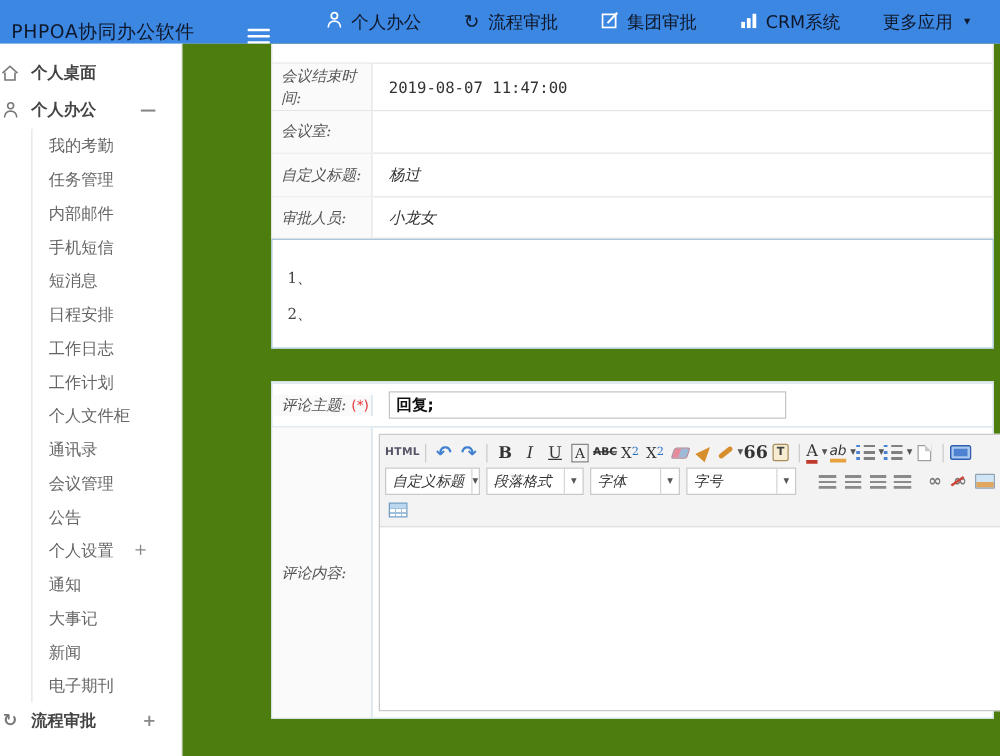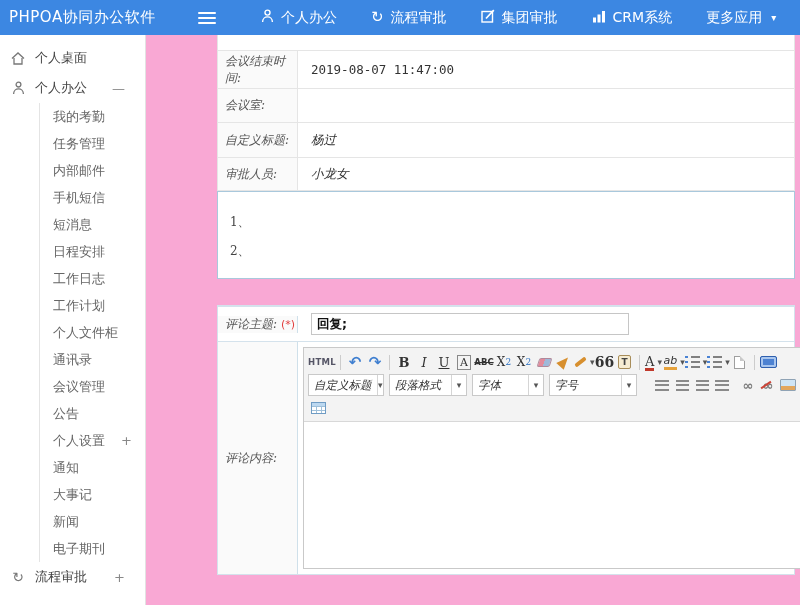--- a/index.html
+++ b/index.html
@@ -1,40 +1,40 @@
 <!DOCTYPE html>
 <html><head>
 <meta charset="utf-8">
 <style>
   * { box-sizing: border-box; margin: 0; padding: 0; }
   html,body { width:800px; height:605px; overflow:hidden; }
   body { font-family:"DejaVu Sans","Liberation Sans",sans-serif; background:#f0f1f2; font-size:13px; }
 
   
-  .topbar { height:35px; background:#3c87e2; display:flex; align-items:center; color:#ffffff; }
+  .topbar { height:35px; background:#3c87e2; display:flex; align-items:flex-end; color:#0f172a; }
   .brand { width:190px; padding-left:9px; font-size:15px; letter-spacing:.5px; white-space:nowrap; }
   .burger { width:18px; height:12px; margin:0 14px 0 8px; display:flex; flex-direction:column; justify-content:space-between; cursor:pointer; }
   .burger i { display:block; height:2px; background:#fff; border-radius:1px; }
   .nav { display:flex; align-items:center; margin-left:14px; }
   .nav-item { display:flex; align-items:center; gap:7px; padding:0 17px; height:35px; font-size:14px; cursor:pointer; white-space:nowrap; }
   .nav-glyph { font-size:15px; line-height:1; }
   .caret { font-size:10px; margin-left:2px; }
 
   
   .layout { display:flex; height:570px; }
   .sidebar { width:146px; background:#fff; border-right:1px solid #e2e2e2; padding-top:8px; overflow:hidden; flex:none; }
-  .s-item { display:flex; align-items:center; height:30px; padding-left:10px; color:#444; font-size:13px; cursor:pointer; }
+  .s-item { display:flex; align-items:center; height:30px; color:#444; font-size:13px; cursor:pointer;font-weight:bold; }
   .s-ic { width:16px; margin-right:9px; display:flex; justify-content:center; color:#777; font-size:14px; }
   .s-toggle { margin-left:auto; margin-right:20px; color:#888; font-size:13px; }
-  .s-children { margin-left:39px; border-left:1px solid #e4e4e4; }
+  .s-children { margin-left:25px; border-left:1px solid #e4e4e4; }
   .s-child { display:flex; align-items:center; height:27px; padding-left:13px; color:#666; font-size:13px; cursor:pointer; }
   .s-child .s-toggle2 { margin-left:16px; color:#888; }
 
   
-  .main { flex:1; position:relative; background:#f9a8d4; overflow:hidden; }
+  .main { flex:1; position:relative; background:#4d7c0f; overflow:hidden; }
   .form-wrap { position:absolute; left:71px; top:0; width:578px; }
 
   .cjklabel { font-style:italic; font-family:"DejaVu Serif","Liberation Serif",serif; }
 
   .t1 { background:#fff; border:1px solid #e5e5e5; border-top:none; }
   .trow { display:flex; border-top:1px solid #e5e5e5; }
   .trow:first-child { border-top:none;align-items:center; }
   .tlabel { width:80px; flex:none; background:#fafafa; border-right:1px solid #e5e5e5; display:flex; align-items:center; padding-left:7px; font-size:12px; color:#555; }
   .tvalue { flex:1; display:flex; align-items:center; padding-left:13px; font-size:12.5px; color:#333; }
   .mono { font-family:"DejaVu Sans Mono","Liberation Mono",monospace; font-style:normal; }

